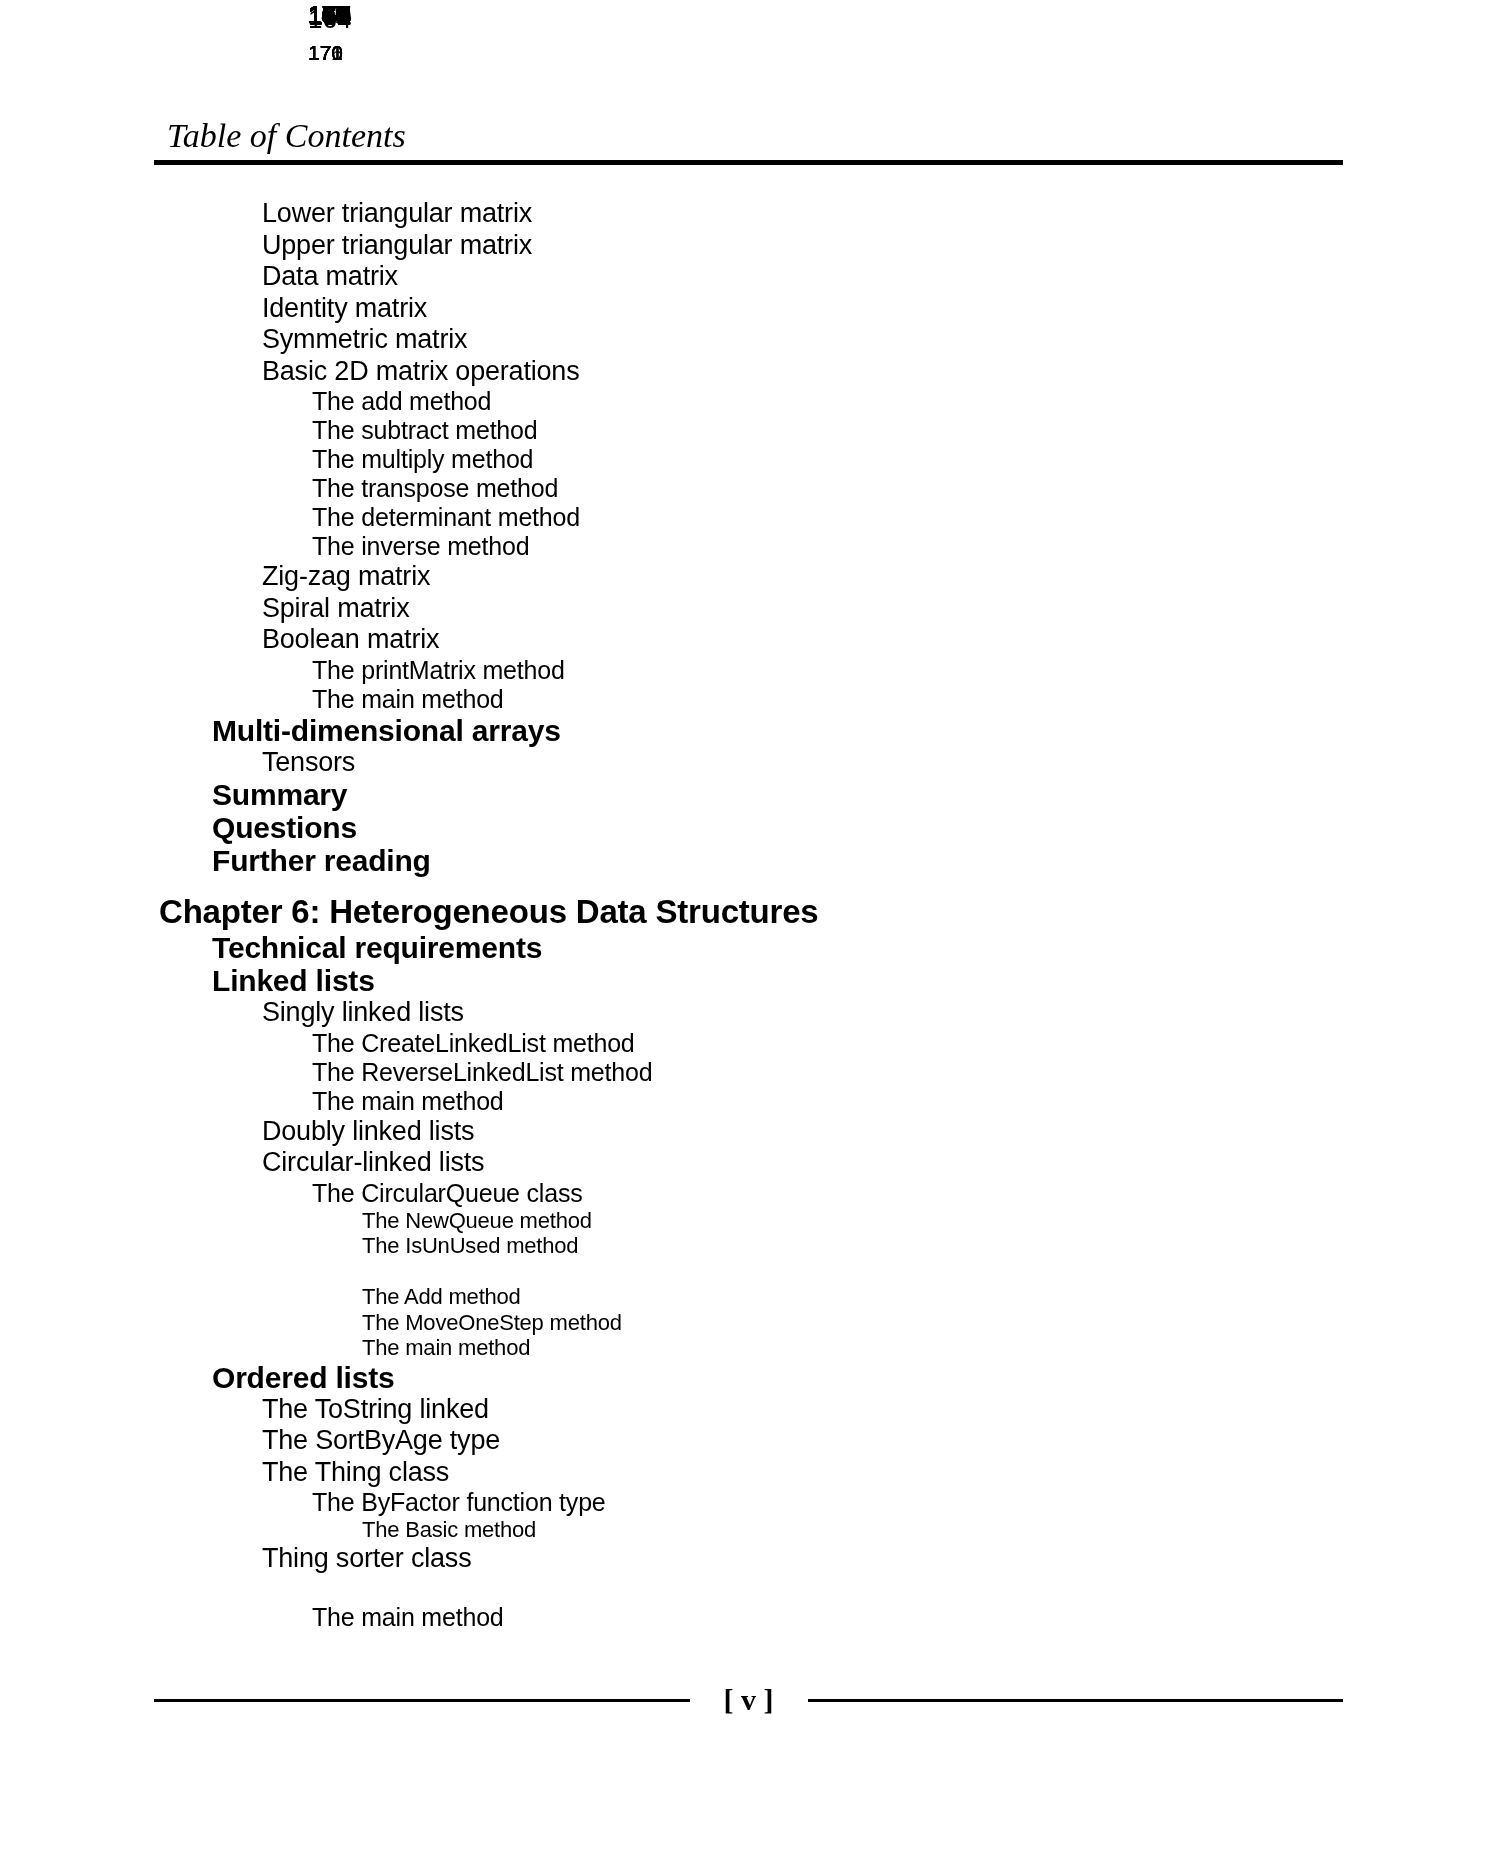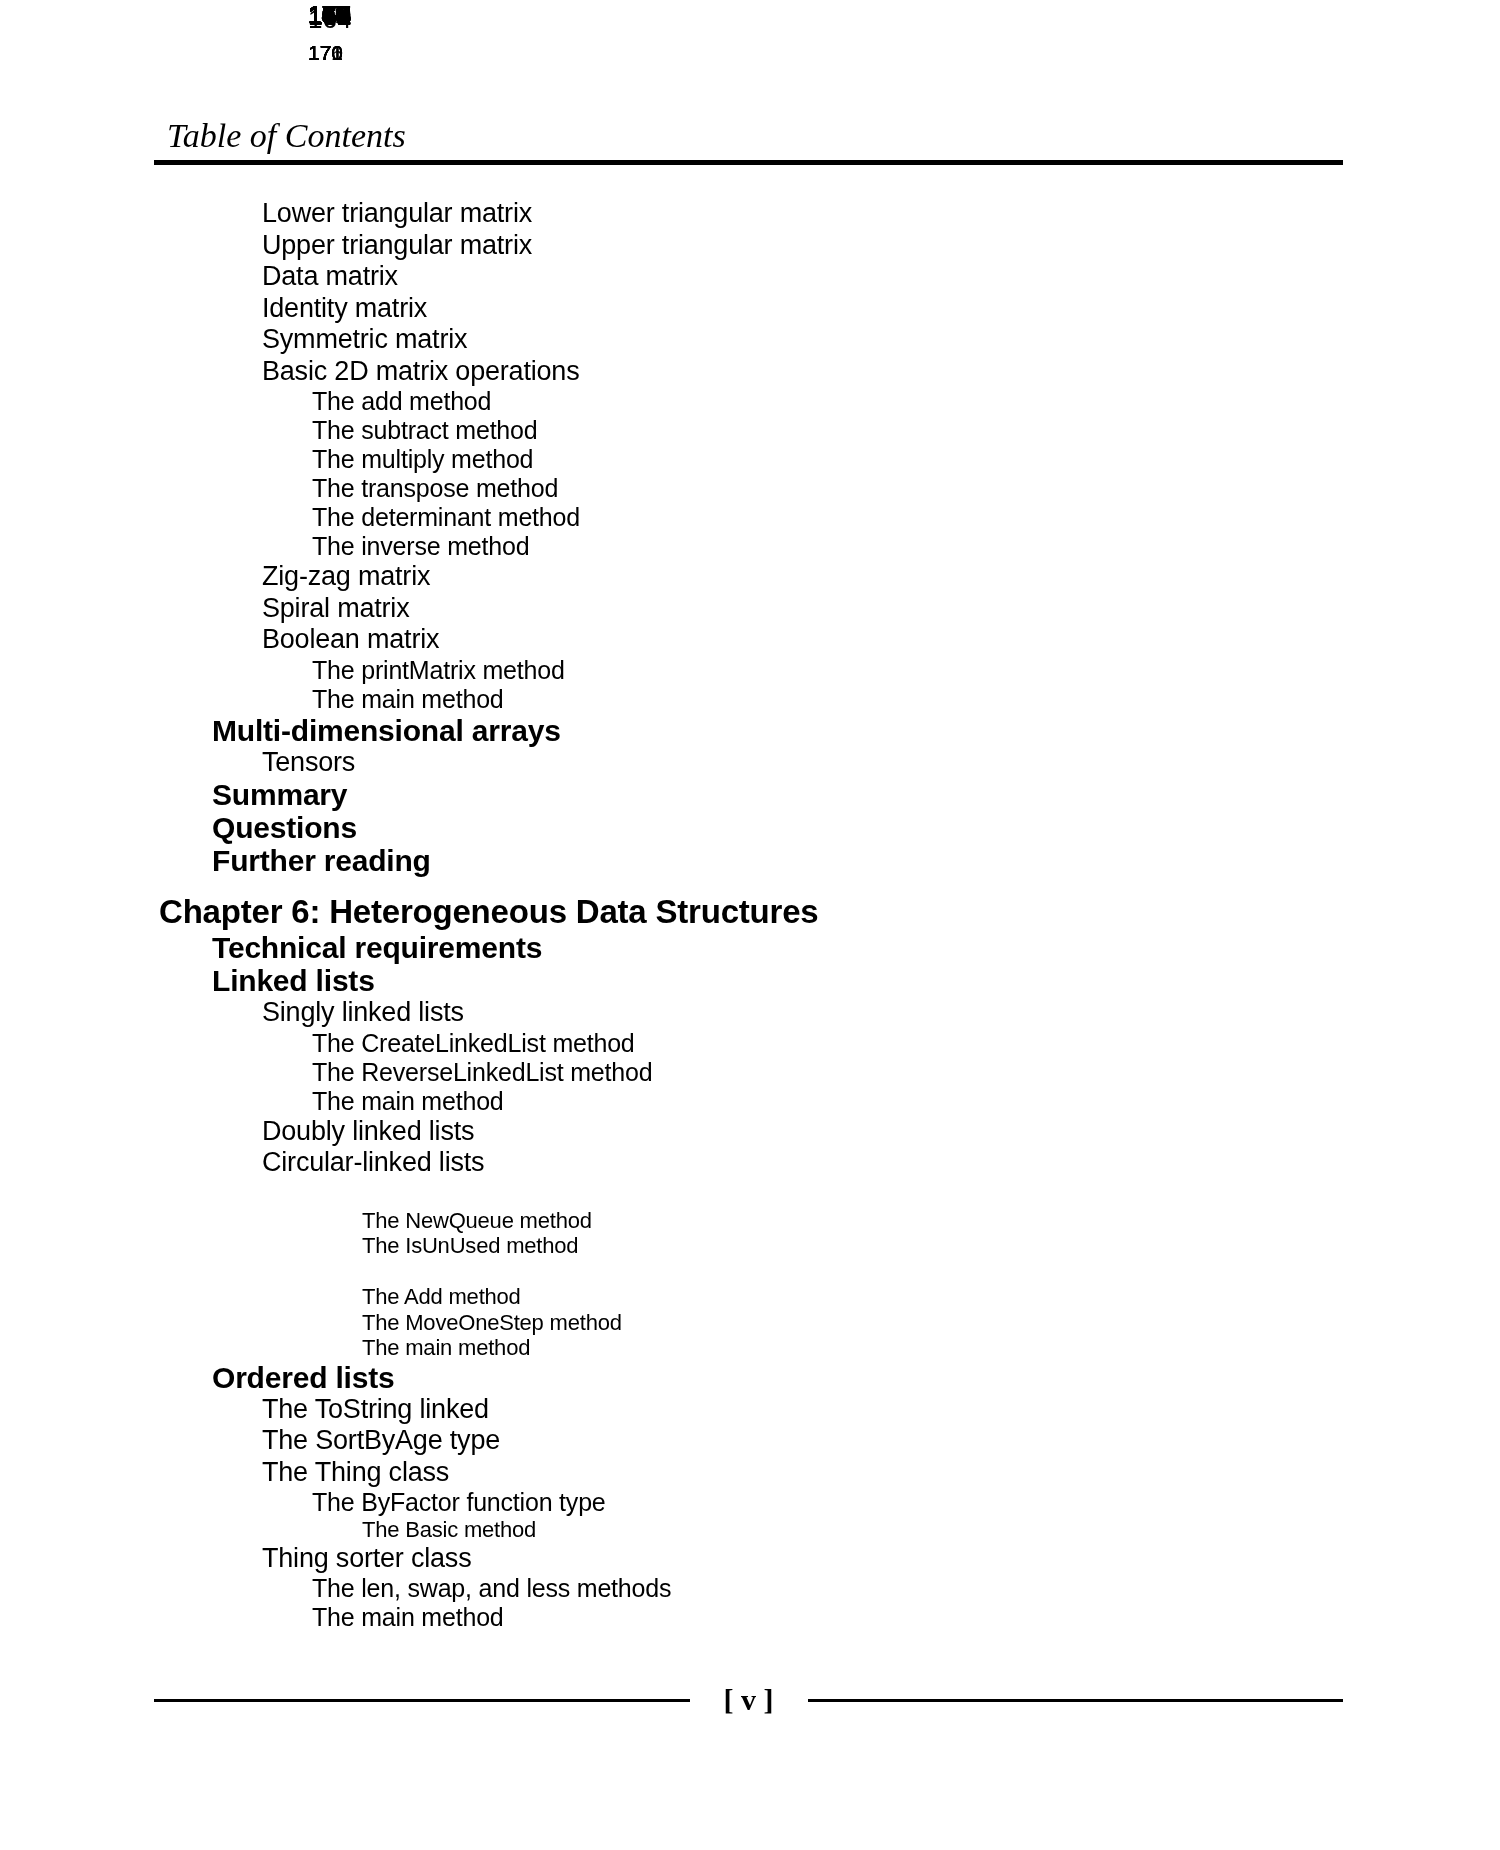--- a/index.html
+++ b/index.html
@@ -214,20 +214,21 @@
       </div>
       <div class="row lvl2">
         <span class="label">Doubly linked lists</span>
         <span class="page">168</span>
       </div>
       <div class="row lvl2">
         <span class="label">Circular-linked lists</span>
         <span class="page">169</span>
       </div>
       <div class="row lvl3">
+        <span class="label">The CircularQueue class</span>
         <span class="page">169</span>
       </div>
       <div class="row lvl4">
         <span class="label">The NewQueue method</span>
         <span class="page">170</span>
       </div>
       <div class="row lvl4">
         <span class="label">The IsUnUsed method</span>
         <span class="page">170</span>
       </div>
@@ -268,21 +269,20 @@
       </div>
       <div class="row lvl4">
         <span class="label">The Basic method</span>
         <span class="page">176</span>
       </div>
       <div class="row lvl2">
         <span class="label">Thing sorter class</span>
         <span class="page">176</span>
       </div>
       <div class="row lvl3">
-        <span class="label">The len, swap, and less methods</span>
         <span class="page">177</span>
       </div>
       <div class="row lvl3">
         <span class="label">The main method</span>
         <span class="page">177</span>
       </div>
     </div>
 </div>
 
 <div class="footer">

